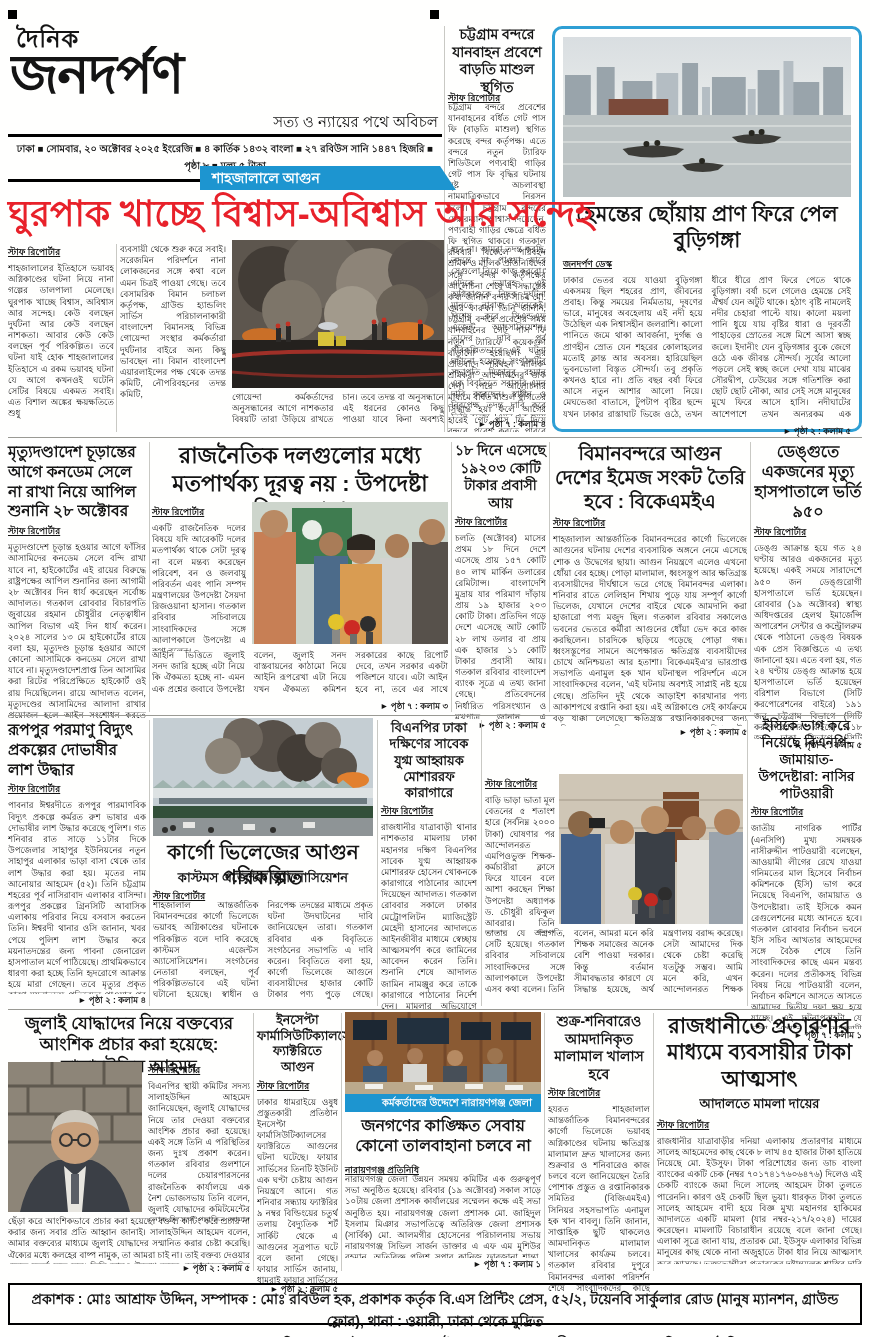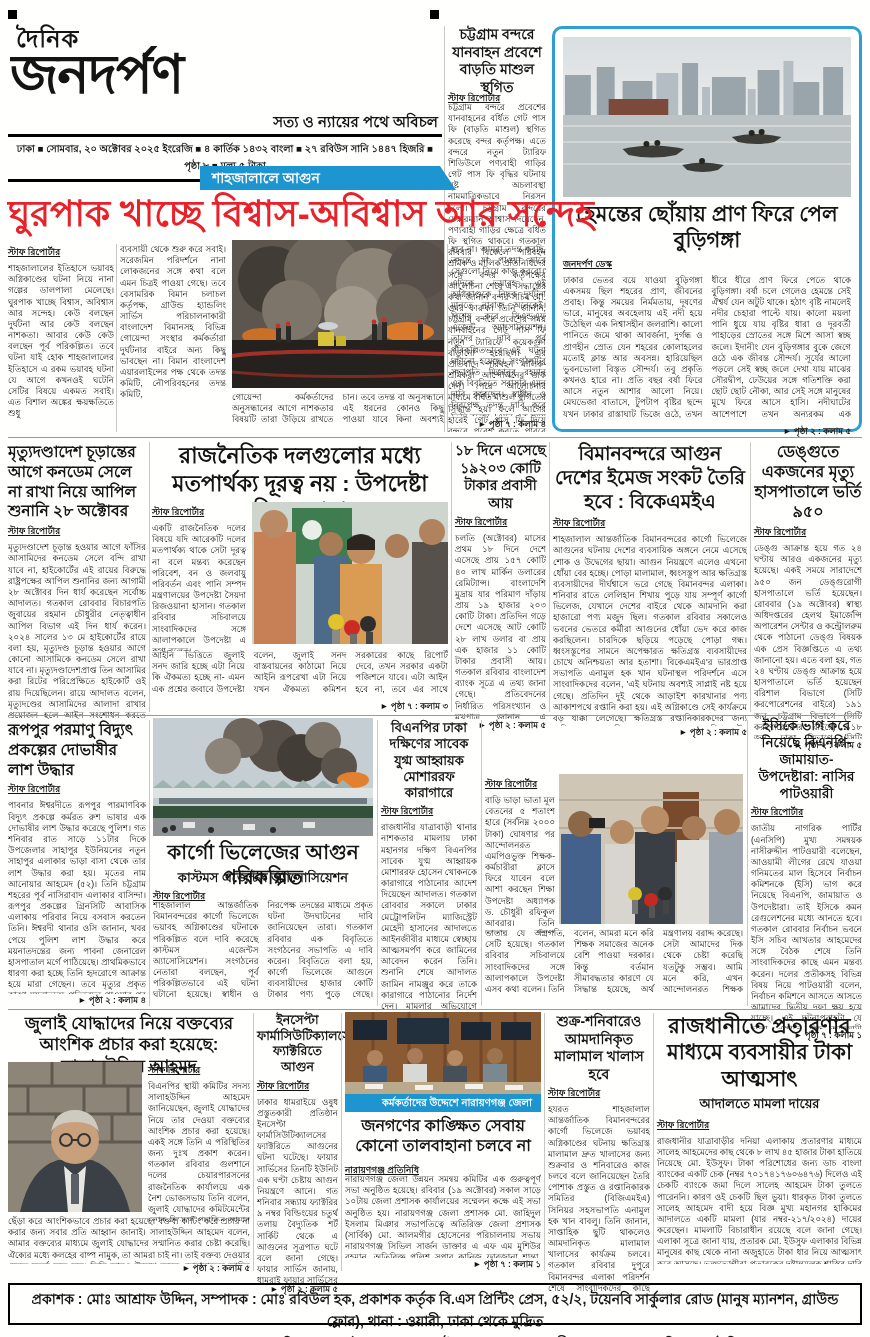--- a/index.html
+++ b/index.html
@@ -2,21 +2,21 @@
 <html><head>
 <meta charset="utf-8">
 <style>
   html,body{margin:0;padding:0;background:#e8e8e4;}
   .page{position:relative;width:870px;height:1337px;background:#fffffe;
         font-family:"Liberation Sans",sans-serif;color:#141414;overflow:hidden;margin:0 auto;}
   .abs{position:absolute;box-sizing:border-box;}
   .sq{position:absolute;width:9px;height:9px;background:#000;}
   .daily{font-size:24px;font-weight:bold;letter-spacing:1px;}
   .logo{font-size:54px;font-weight:900;line-height:1.05;white-space:nowrap;letter-spacing:-1px;}
-  .tagline{font-size:15px;font-weight:bold;text-align:right;}
+  .tagline{font-size:15px;font-weight:normal;text-align:right;}
   .dateline{border-top:3px solid #000;border-bottom:3px solid #000;padding:4px 0;
             font-size:9.8px;font-weight:bold;text-align:center;}
   .kicker{background:#1d95d0;color:#fff;font-weight:bold;font-size:14px;line-height:24px;
           padding-left:12px;clip-path:polygon(0 0,calc(100% - 16px) 0,100% 100%,0 100%);}
   .mainhead{font-size:36px;font-weight:900;color:#e8212a;text-align:center;white-space:nowrap;line-height:1.2;}
   .hl{font-weight:bold;text-align:center;line-height:1.25;}
   .hl-left{font-weight:bold;text-align:left;line-height:1.28;}
   .byline{font-weight:bold;font-size:9px;text-decoration:underline;margin:3px 0 3px 0;}
   .bt{font-size:8.6px;line-height:1.3;text-align:justify;overflow:hidden;}
   .bt2{column-count:2;column-gap:9px;}

